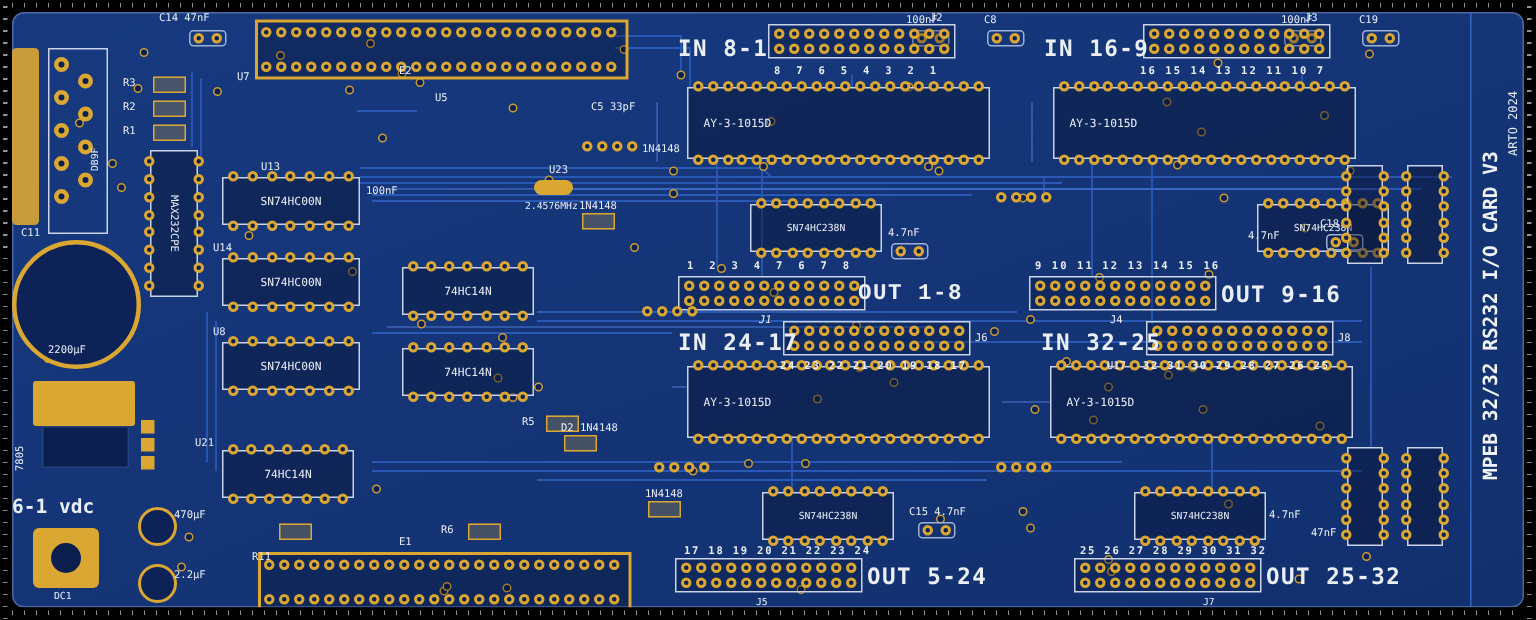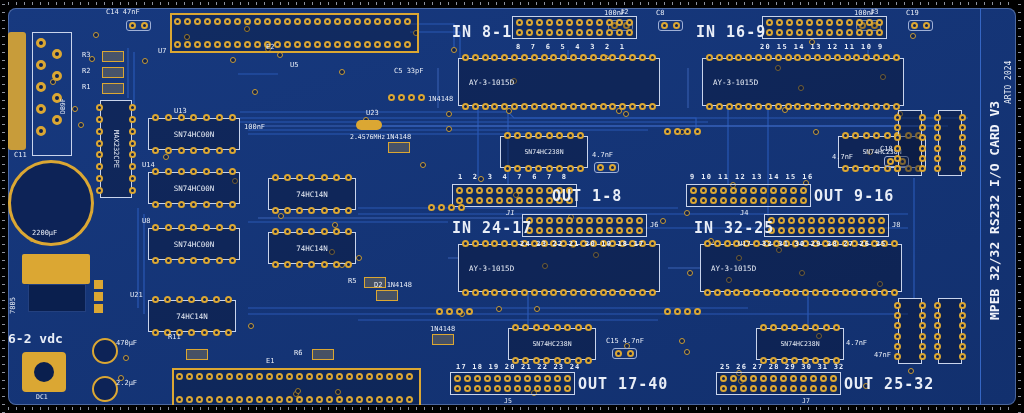--- a/index.html
+++ b/index.html
@@ -467,21 +467,21 @@
     <span class="silk ref" style="left:358px;top:102px;">U23</span>
     <span class="silk tiny" style="left:342px;top:126px;">2.4576MHz</span>
 
     <span class="silk val" style="left:378px;top:126px;">1N4148</span>
     <div class="rbox" style="left:380px;top:134px;"></div>
     <span class="silk val" style="left:366px;top:274px;">D2 1N4148</span>
     <div class="rbox" style="left:368px;top:282px;"></div>
     <span class="silk val" style="left:422px;top:318px;">1N4148</span>
     <div class="rbox" style="left:424px;top:326px;"></div>
     <span class="silk val" style="left:420px;top:88px;">1N4148</span>
-    <span class="silk ref" style="left:160px;top:326px;">R11</span>
+    <span class="silk ref" style="left:160px;top:360px;">R11</span>
     <div class="rbox" style="left:178px;top:341px;"></div>
     <span class="silk ref" style="left:286px;top:342px;">R6</span>
     <div class="rbox" style="left:304px;top:341px;"></div>
     <span class="silk ref" style="left:340px;top:270px;">R5</span>
     <div class="rbox" style="left:356px;top:269px;"></div>
 
     <div class="dip" style="left:450px;top:50px;width:200px;height:46px;">
       <div class="padrow pr-t">
           <span class="pad"></span>
           <span class="pad"></span>
@@ -840,21 +840,21 @@
           <span class="pad"></span>
           <span class="pad"></span>
           <span class="pad"></span>
           <span class="pad"></span>
           <span class="pad"></span>
           <span class="pad"></span>
           <span class="pad"></span>
           <span class="pad"></span>
         </div>
     </div>
-    <span class="silk nums" style="left:752px;top:36px;letter-spacing:1.4px;">20 15 14 13 12 11 10 9</span>
+    <span class="silk nums" style="left:752px;top:36px;letter-spacing:1.4px;">16 15 14 13 12 11 10 7</span>
     <span class="silk ref" style="left:862px;top:1px;">J3</span>
 
     <span class="silk nums" style="left:450px;top:166px;letter-spacing:3.2px;">1 2 3 4 7 6 7 8</span>
     <div class="ioheader" style="left:444px;top:176px;">
       <div class="padrow">
           <span class="pad"></span>
           <span class="pad"></span>
           <span class="pad"></span>
           <span class="pad"></span>
           <span class="pad"></span>
@@ -874,21 +874,21 @@
           <span class="pad"></span>
           <span class="pad"></span>
           <span class="pad"></span>
           <span class="pad"></span>
           <span class="pad"></span>
           <span class="pad"></span>
           <span class="pad"></span>
           <span class="pad"></span>
         </div>
     </div>
-    <span class="silk big" style="left:544px;top:180px;">OUT 1-8</span>
+    <span class="silk big" style="left:564px;top:180px;font-family:Liberation Mono, monospace;">OUT 1-8</span>
     <span class="silk ref" style="left:498px;top:202px;font-style:italic;">J1</span>
 
     <span class="silk nums" style="left:682px;top:166px;letter-spacing:1.4px;">9 10 11 12 13 14 15 16</span>
     <div class="ioheader" style="left:678px;top:176px;">
       <div class="padrow">
           <span class="pad"></span>
           <span class="pad"></span>
           <span class="pad"></span>
           <span class="pad"></span>
           <span class="pad"></span>
@@ -1011,21 +1011,21 @@
           <span class="pad"></span>
           <span class="pad"></span>
           <span class="pad"></span>
           <span class="pad"></span>
           <span class="pad"></span>
           <span class="pad"></span>
           <span class="pad"></span>
           <span class="pad"></span>
         </div>
     </div>
-    <span class="silk big" style="left:570px;top:368px;">OUT 17-40</span>
+    <span class="silk big" style="left:570px;top:368px;">OUT 5-24</span>
     <span class="silk tiny" style="left:496px;top:390px;">J5</span>
 
     <span class="silk nums" style="left:712px;top:356px;letter-spacing:1.2px;">25 26 27 28 29 30 31 32</span>
     <div class="ioheader" style="left:708px;top:364px;">
       <div class="padrow">
           <span class="pad"></span>
           <span class="pad"></span>
           <span class="pad"></span>
           <span class="pad"></span>
           <span class="pad"></span>
@@ -1115,21 +1115,21 @@
     <div class="circle-cap" style="left:0;top:152px;width:80px;height:80px;"></div>
     <span class="silk val" style="left:24px;top:222px;">2200μF</span>
 
     <div class="goldrect" style="left:14px;top:246px;width:68px;height:30px;border-radius:2px;"></div>
     <div style="position:absolute;left:20px;top:276px;width:56px;height:26px;background:#0a1f4e;border:1px solid #23407f;z-index:4;"></div>
     <span class="silk vlabel ref" style="left:2px;top:250px;height:56px;">7805</span>
     <div class="goldrect" style="left:86px;top:272px;width:9px;height:9px;"></div>
     <div class="goldrect" style="left:86px;top:284px;width:9px;height:9px;"></div>
     <div class="goldrect" style="left:86px;top:296px;width:9px;height:9px;"></div>
 
-    <span class="silk" style="left:0;top:324px;font-size:13px;font-weight:bold;">6-2 vdc</span>
+    <span class="silk" style="left:0;top:324px;font-size:13px;font-weight:bold;">6-1 vdc</span>
     <div class="goldrect" style="left:14px;top:344px;width:44px;height:40px;border-radius:4px;"></div>
     <div style="position:absolute;left:26px;top:354px;width:20px;height:20px;border-radius:50%;background:#0a1f4e;z-index:5;"></div>
     <span class="silk tiny" style="left:28px;top:386px;">DC1</span>
 
     <div class="circle-sm" style="left:84px;top:330px;width:22px;height:22px;"></div>
     <span class="silk val" style="left:108px;top:332px;">470μF</span>
     <div class="circle-sm" style="left:84px;top:368px;width:22px;height:22px;"></div>
     <span class="silk val" style="left:108px;top:372px;">2.2μF</span>
 
     <div class="dipv" style="left:890px;top:102px;width:22px;height:64px;">

